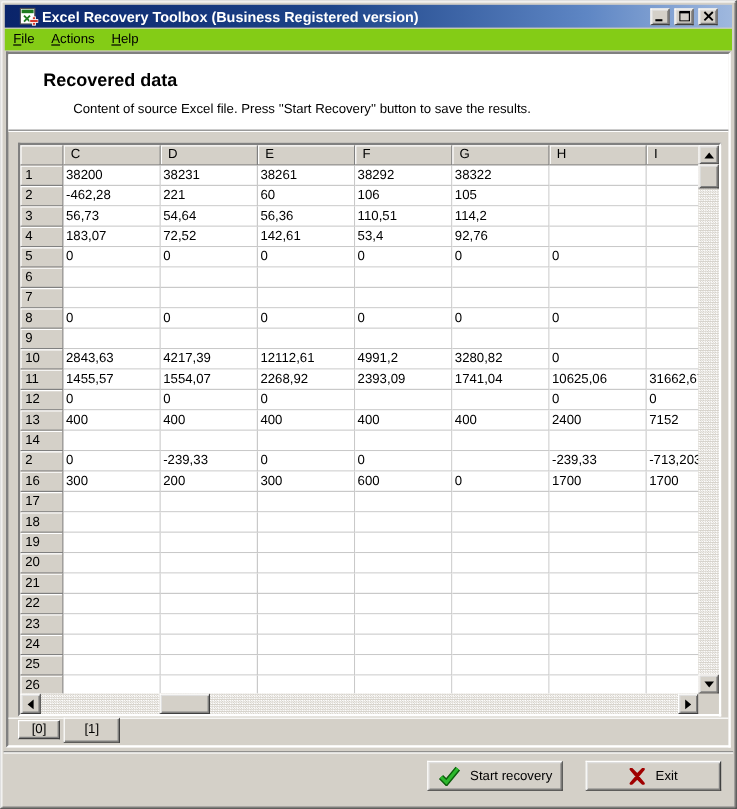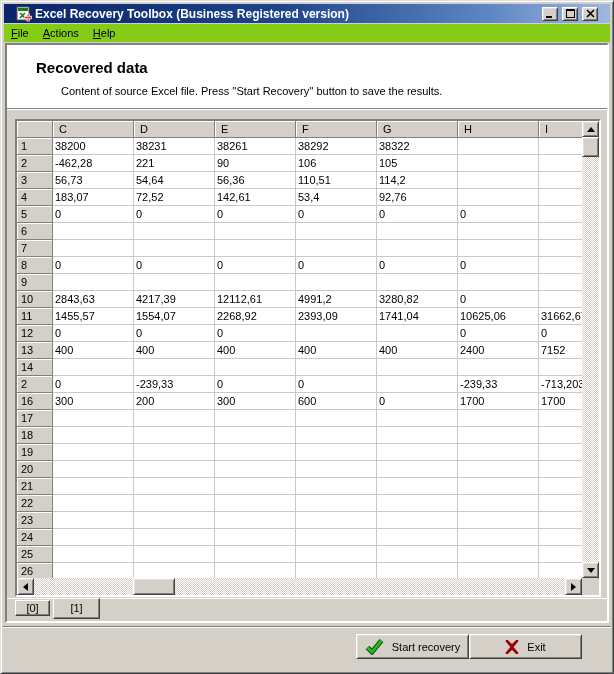--- a/index.html
+++ b/index.html
@@ -77,21 +77,21 @@
 
   
   .separator { position:absolute; left:2px; right:2px; top:625px; height:2px;
     border-top:1px solid #808080; border-bottom:1px solid #fff; }
   .btn { position:absolute; top:633px; width:113px; height:25px; background:#D4D0C8;
     border:1px solid; border-color:#fff #404040 #404040 #fff;
     box-shadow: inset 1px 1px 0 #DFDFDF, inset -1px -1px 0 #808080;
     font-family:"Liberation Sans",sans-serif; font-size:11px;
     display:flex; align-items:center; justify-content:center; gap:8px; cursor:default; }
   .btn svg { display:block; }
-  .btn-back { left:222px; } .btn-start { left:355px; } .btn-exit { left:468px; }
+  .btn-back { left:222px; } .btn-start { left:355px; } .btn-exit { left:487px; }
 </style>
 </head>
 <body>
 
 <div class="window">
 
   <div class="titlebar">
     <span class="app-icon">
       <svg width="16" height="16" viewBox="0 0 16 16">
         <rect x="1" y="1" width="12" height="13" fill="#fff" stroke="#555"></rect>
@@ -153,21 +153,21 @@
               <div class="cell">38261</div>
               <div class="cell">38292</div>
               <div class="cell">38322</div>
               <div class="cell"></div>
               <div class="cell"></div>
             </div>
             <div class="grid-row">
               <div class="row-header">2</div>
               <div class="cell">-462,28</div>
               <div class="cell">221</div>
-              <div class="cell">90</div>
+              <div class="cell">60</div>
               <div class="cell">106</div>
               <div class="cell">105</div>
               <div class="cell"></div>
               <div class="cell"></div>
             </div>
             <div class="grid-row">
               <div class="row-header">3</div>
               <div class="cell">56,73</div>
               <div class="cell">54,64</div>
               <div class="cell">56,36</div>

